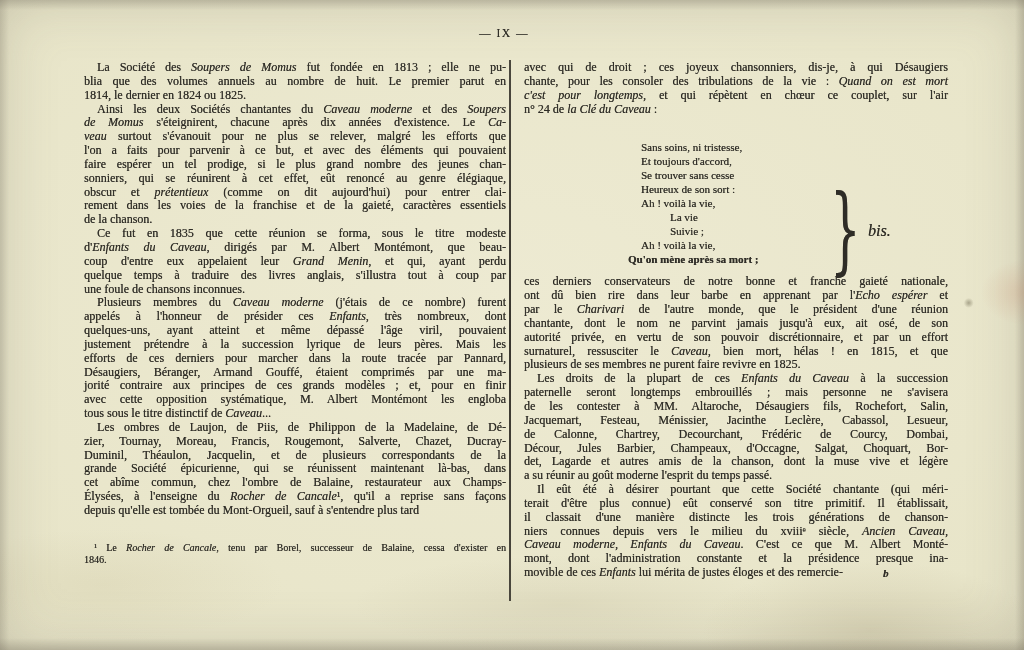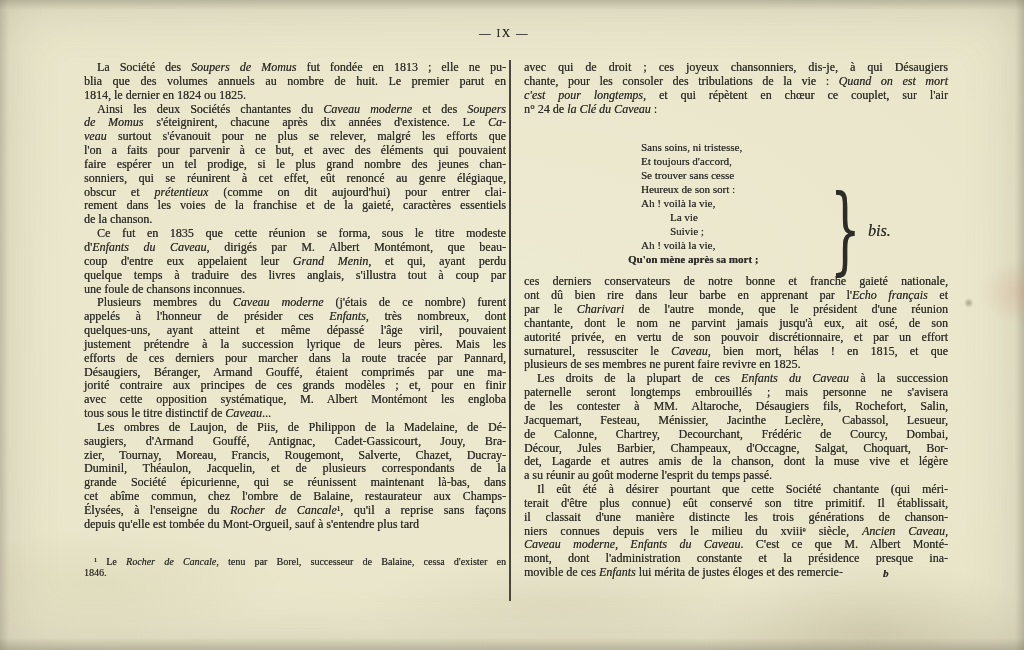--- a/index.html
+++ b/index.html
@@ -109,21 +109,20 @@
           <div class="line">quelques-uns, ayant atteint et même dépassé l'âge viril, pouvaient</div>
           <div class="line">justement prétendre à la succession lyrique de leurs pères. Mais les</div>
           <div class="line">efforts de ces derniers pour marcher dans la route tracée par Pannard,</div>
           <div class="line">Désaugiers, Béranger, Armand Gouffé, étaient comprimés par une ma-</div>
           <div class="line">jorité contraire aux principes de ces grands modèles ; et, pour en finir</div>
           <div class="line">avec cette opposition systématique, M. Albert Montémont les engloba</div>
           <div class="line last">tous sous le titre distinctif de <i>Caveau</i>...</div>
         </div>
         <div class="para">
           <div class="line first">Les ombres de Laujon, de Piis, de Philippon de la Madelaine, de Dé-</div>
-          <div class="line">saugiers, d'Armand Gouffé, Antignac, Cadet-Gassicourt, Jouy, Bra-</div>
           <div class="line">zier, Tournay, Moreau, Francis, Rougemont, Salverte, Chazet, Ducray-</div>
           <div class="line">Duminil, Théaulon, Jacquelin, et de plusieurs correspondants de la</div>
           <div class="line">grande Société épicurienne, qui se réunissent maintenant là-bas, dans</div>
           <div class="line">cet abîme commun, chez l'ombre de Balaine, restaurateur aux Champs-</div>
           <div class="line">Élysées, à l'enseigne du <i>Rocher de Cancale</i>¹, qu'il a reprise sans façons</div>
           <div class="line last">depuis qu'elle est tombée du Mont-Orgueil, sauf à s'entendre plus tard</div>
         </div>
       </div>
     <div class="footnote">
         <div class="para">
@@ -157,21 +156,21 @@
           <div class="vline ind0">Qu'on mène après sa mort ;</div>
         </div>
       <div class="verse-brace">
         <span class="brace-glyph">}</span>
       </div>
       <div class="bis">bis.</div>
     </div>
     <div>
         <div class="para">
           <div class="line">ces derniers conservateurs de notre bonne et franche gaieté nationale,</div>
-          <div class="line">ont dû bien rire dans leur barbe en apprenant par l'<i>Echo français</i> et</div>
+          <div class="line">ont dû bien rire dans leur barbe en apprenant par l'<i>Echo espérer</i> et</div>
           <div class="line">par le <i>Charivari</i> de l'autre monde, que le président d'une réunion</div>
           <div class="line">chantante, dont le nom ne parvint jamais jusqu'à eux, ait osé, de son</div>
           <div class="line">autorité privée, en vertu de son pouvoir discrétionnaire, et par un effort</div>
           <div class="line">surnaturel, ressusciter le <i>Caveau</i>, bien mort, hélas ! en 1815, et que</div>
           <div class="line last">plusieurs de ses membres ne purent faire revivre en 1825.</div>
         </div>
         <div class="para">
           <div class="line first">Les droits de la plupart de ces <i>Enfants du Caveau</i> à la succession</div>
           <div class="line">paternelle seront longtemps embrouillés ; mais personne ne s'avisera</div>
           <div class="line">de les contester à MM. Altaroche, Désaugiers fils, Rochefort, Salin,</div>

